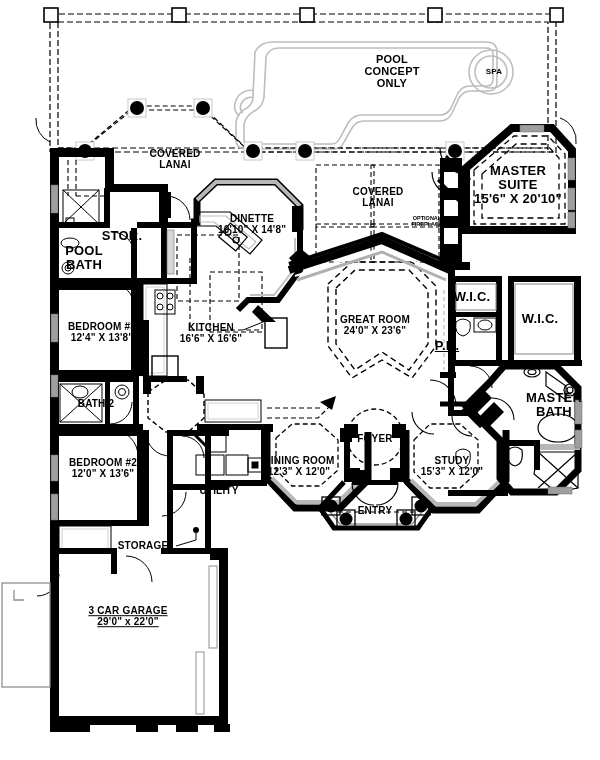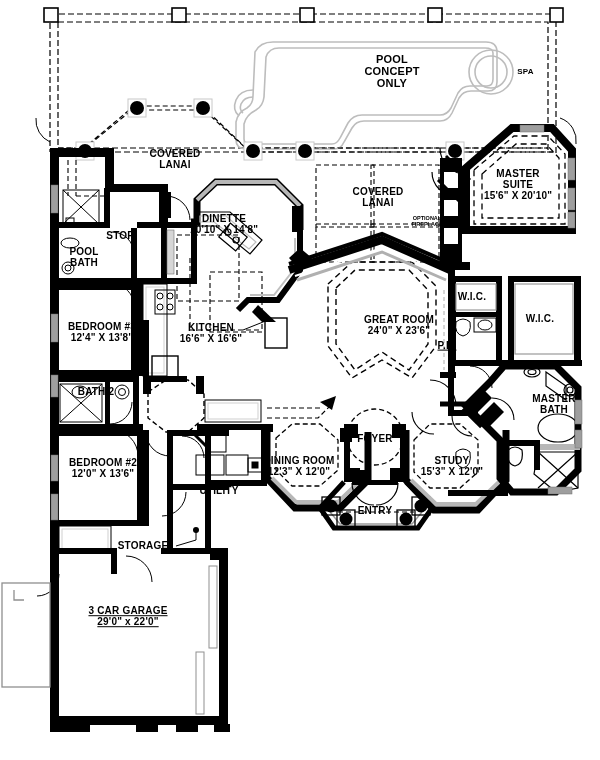--- a/index.html
+++ b/index.html
@@ -5,21 +5,21 @@
   html,body{margin:0;padding:0;background:#ffffff;}
   body{width:600px;height:760px;overflow:hidden;
        font-family:"Liberation Sans","DejaVu Sans",sans-serif;}
   #plan{position:relative;width:600px;height:760px;background:#ffffff;}
   svg{position:absolute;left:0;top:0;}
   .lbl{position:absolute;text-align:center;font-weight:bold;color:#000;
        line-height:1.08;letter-spacing:.2px;white-space:nowrap;
        transform:translate(-50%,-50%);pointer-events:none;}
   .l11{font-size:11px;}
   .l10{font-size:10px;}
-  .l9{font-size:10px;}
+  .l9{font-size:13px;}
   .l8{font-size:8px;}
   .l55{font-size:5.5px;letter-spacing:0px;}
 </style>
 </head>
 <body>
 
 <div id="plan">
 
 <svg width="600" height="760" viewBox="0 0 600 760">
   <defs>
@@ -527,21 +527,21 @@
     <path d="M560 118 A24 24 0 0 1 576 144"></path>
   </g>
 </svg>
 
 <div class="lbl l11" style="left:392px;top:72px;">
   <div>POOL</div>
   <div>CONCEPT</div>
   <div>ONLY</div>
 </div>
 
-<div class="lbl l8" style="left:509px;top:72px;padding-left:33px;">
+<div class="lbl l8" style="left:494px;top:72px;">
   <div>SPA</div>
 </div>
 
 <div class="lbl l10" style="left:175px;top:160px;">
   <div>COVERED</div>
   <div>LANAI</div>
 </div>
 
 <div class="lbl l10" style="left:378px;top:198px;">
   <div>COVERED</div>
@@ -552,21 +552,21 @@
   <div>OPTIONAL</div>
   <div>FIREPLACE</div>
 </div>
 
 <div class="lbl l9" style="left:518px;top:185px;">
   <div>MASTER</div>
   <div>SUITE</div>
   <div>15'6" X 20'10"</div>
 </div>
 
-<div class="lbl l10" style="left:224px;top:225px;">
+<div class="lbl l10" style="left:252px;top:225px;">
   <div>DINETTE</div>
   <div>10'10" X 14'8"</div>
 </div>
 
 <div class="lbl l9" style="left:122px;top:236px;">
   <div>STOR.</div>
 </div>
 
 <div class="lbl l9" style="left:84px;top:258px;">
   <div>POOL</div>
@@ -576,38 +576,38 @@
 <div class="lbl l10" style="left:102px;top:333px;">
   <div>BEDROOM #3</div>
   <div>12'4" X 13'8"</div>
 </div>
 
 <div class="lbl l10" style="left:211px;top:334px;">
   <div>KITCHEN</div>
   <div>16'6" X 16'6"</div>
 </div>
 
-<div class="lbl l10" style="left:399px;top:326px;">
+<div class="lbl l10" style="left:375px;top:326px;">
   <div>GREAT ROOM</div>
   <div>24'0" X 23'6"</div>
 </div>
 
 <div class="lbl l9" style="left:472px;top:297px;">
   <div>W.I.C.</div>
 </div>
 
 <div class="lbl l9" style="left:540px;top:319px;">
   <div>W.I.C.</div>
 </div>
 
 <div class="lbl l9" style="left:447px;top:346px;text-decoration:underline;">
   <div>P.R.</div>
 </div>
 
-<div class="lbl l10" style="left:96px;top:392px;">
+<div class="lbl l10" style="left:96px;top:404px;">
   <div>BATH 2</div>
 </div>
 
 <div class="lbl l9" style="left:554px;top:405px;">
   <div>MASTER</div>
   <div>BATH</div>
 </div>
 
 <div class="lbl l10" style="left:103px;top:469px;">
   <div>BEDROOM #2</div>

